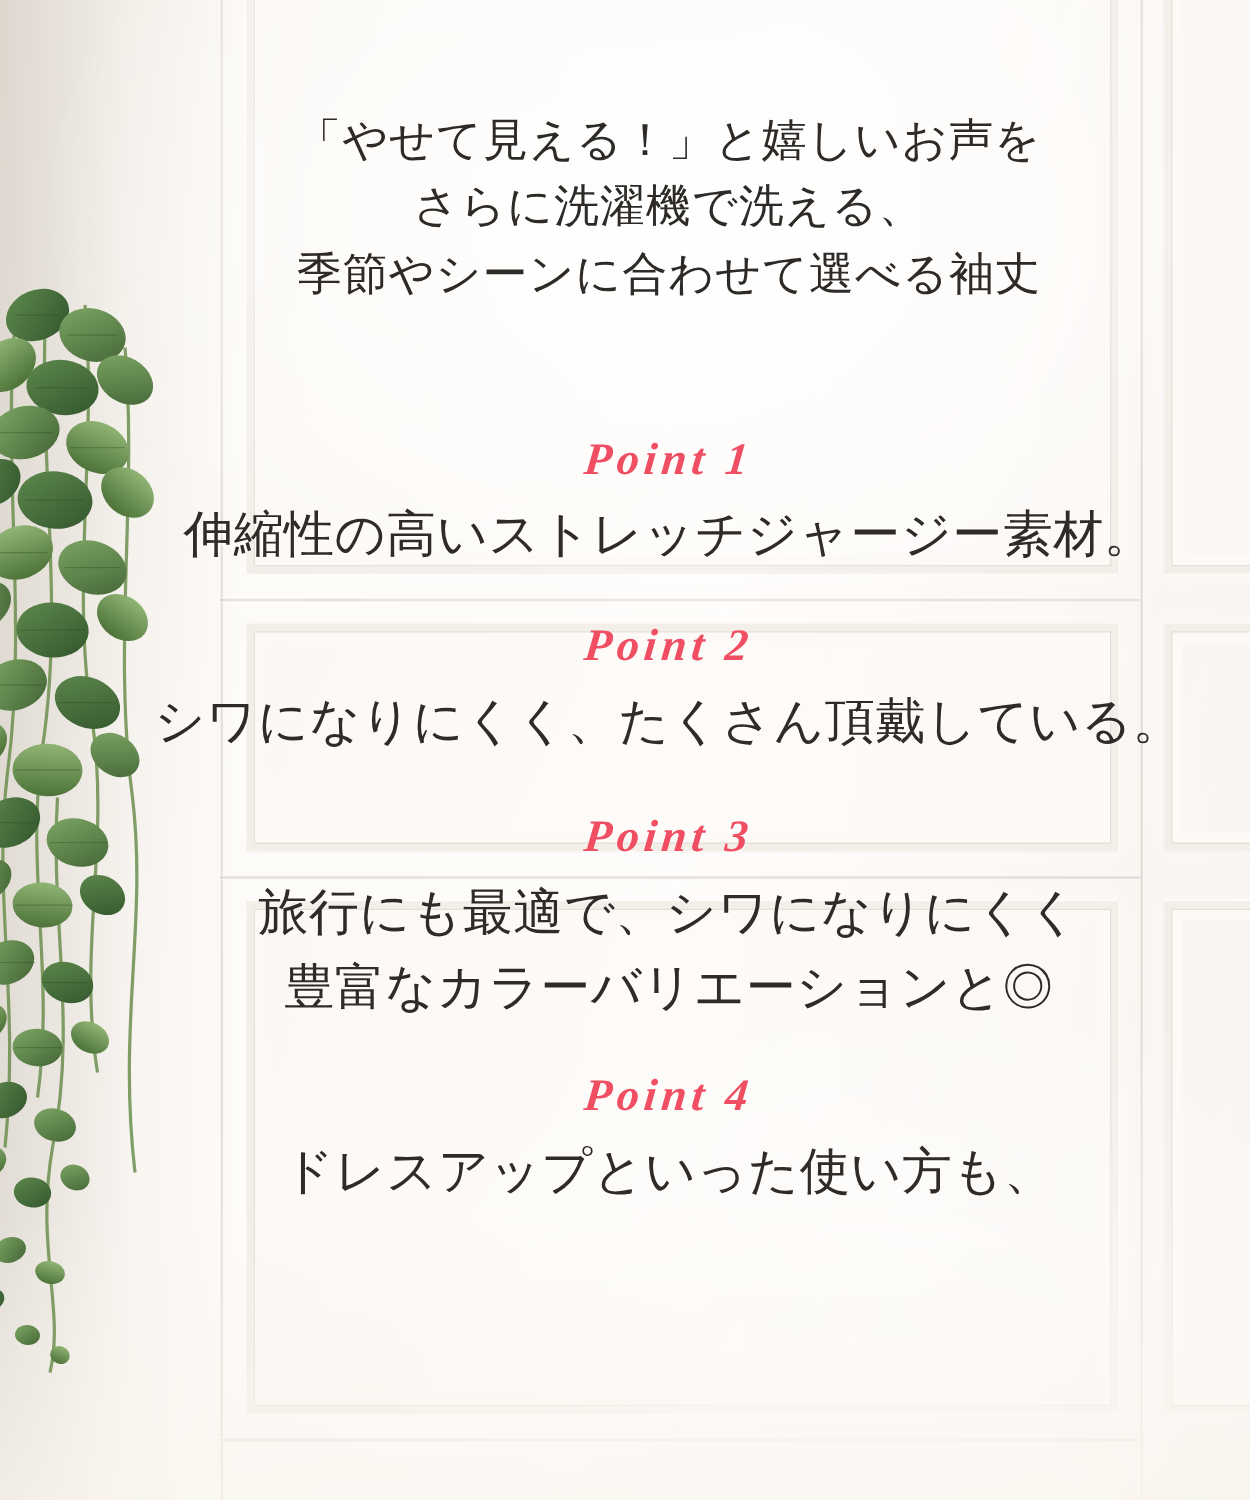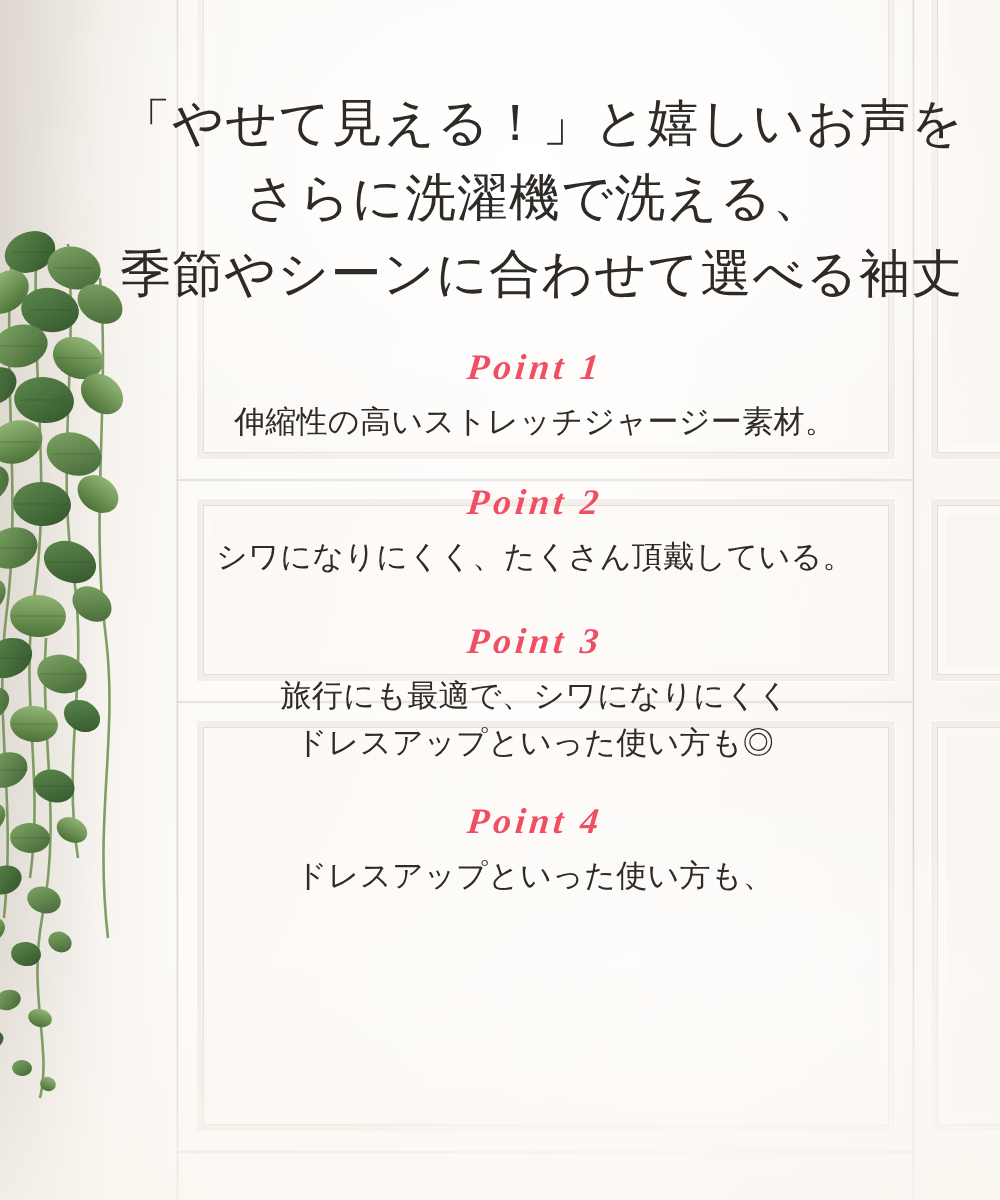--- a/index.html
+++ b/index.html
@@ -117,21 +117,21 @@
   }
 
   .headline {
     position: absolute;
     left: 120px;
     top: 86px;
     width: 830px;
     text-align: center;
     color: #2d2a27;
     font-family: "Liberation Serif", serif;
-    font-size: 51px;
+    font-size: 36px;
     line-height: 1.48;
     letter-spacing: 0.02em;
     text-shadow: 0 1px 2px rgba(255,255,255,0.9);
   }
   .headline div { white-space: nowrap; }
 
   .points {
     position: absolute;
     left: 120px;
     top: 346px;
@@ -152,21 +152,21 @@
     letter-spacing: 0.11em;
     transform: skewX(-6deg);
     margin-bottom: 10px;
     text-shadow: 0 1px 1px rgba(255,255,255,0.75);
   }
 
   .point-text {
     text-align: center;
     color: #2e2b28;
     font-family: "Liberation Serif", serif;
-    font-size: 31px;
+    font-size: 40px;
     line-height: 1.52;
     letter-spacing: 0.01em;
     text-shadow: 0 1px 2px rgba(255,255,255,0.85);
   }
   .point-text div { white-space: nowrap; }
 
   .b1 { margin-bottom: 36px; }
   .b2 { margin-bottom: 40px; }
   .b3 { margin-bottom: 34px; }
 </style>
@@ -304,21 +304,21 @@
         <div class="point-title">Point 2</div>
         <div class="point-text">
           <div>シワになりにくく、たくさん頂戴している。</div>
         </div>
       </div>
 
       <div class="point-block b3">
         <div class="point-title">Point 3</div>
         <div class="point-text">
           <div>旅行にも最適で、シワになりにくく</div>
-          <div>ドレスアップといった使い方も◎</div>
+          <div>豊富なカラーバリエーションと◎</div>
         </div>
       </div>
 
       <div class="point-block">
         <div class="point-title">Point 4</div>
         <div class="point-text">
           <div>ドレスアップといった使い方も、</div>
         </div>
       </div>
 

